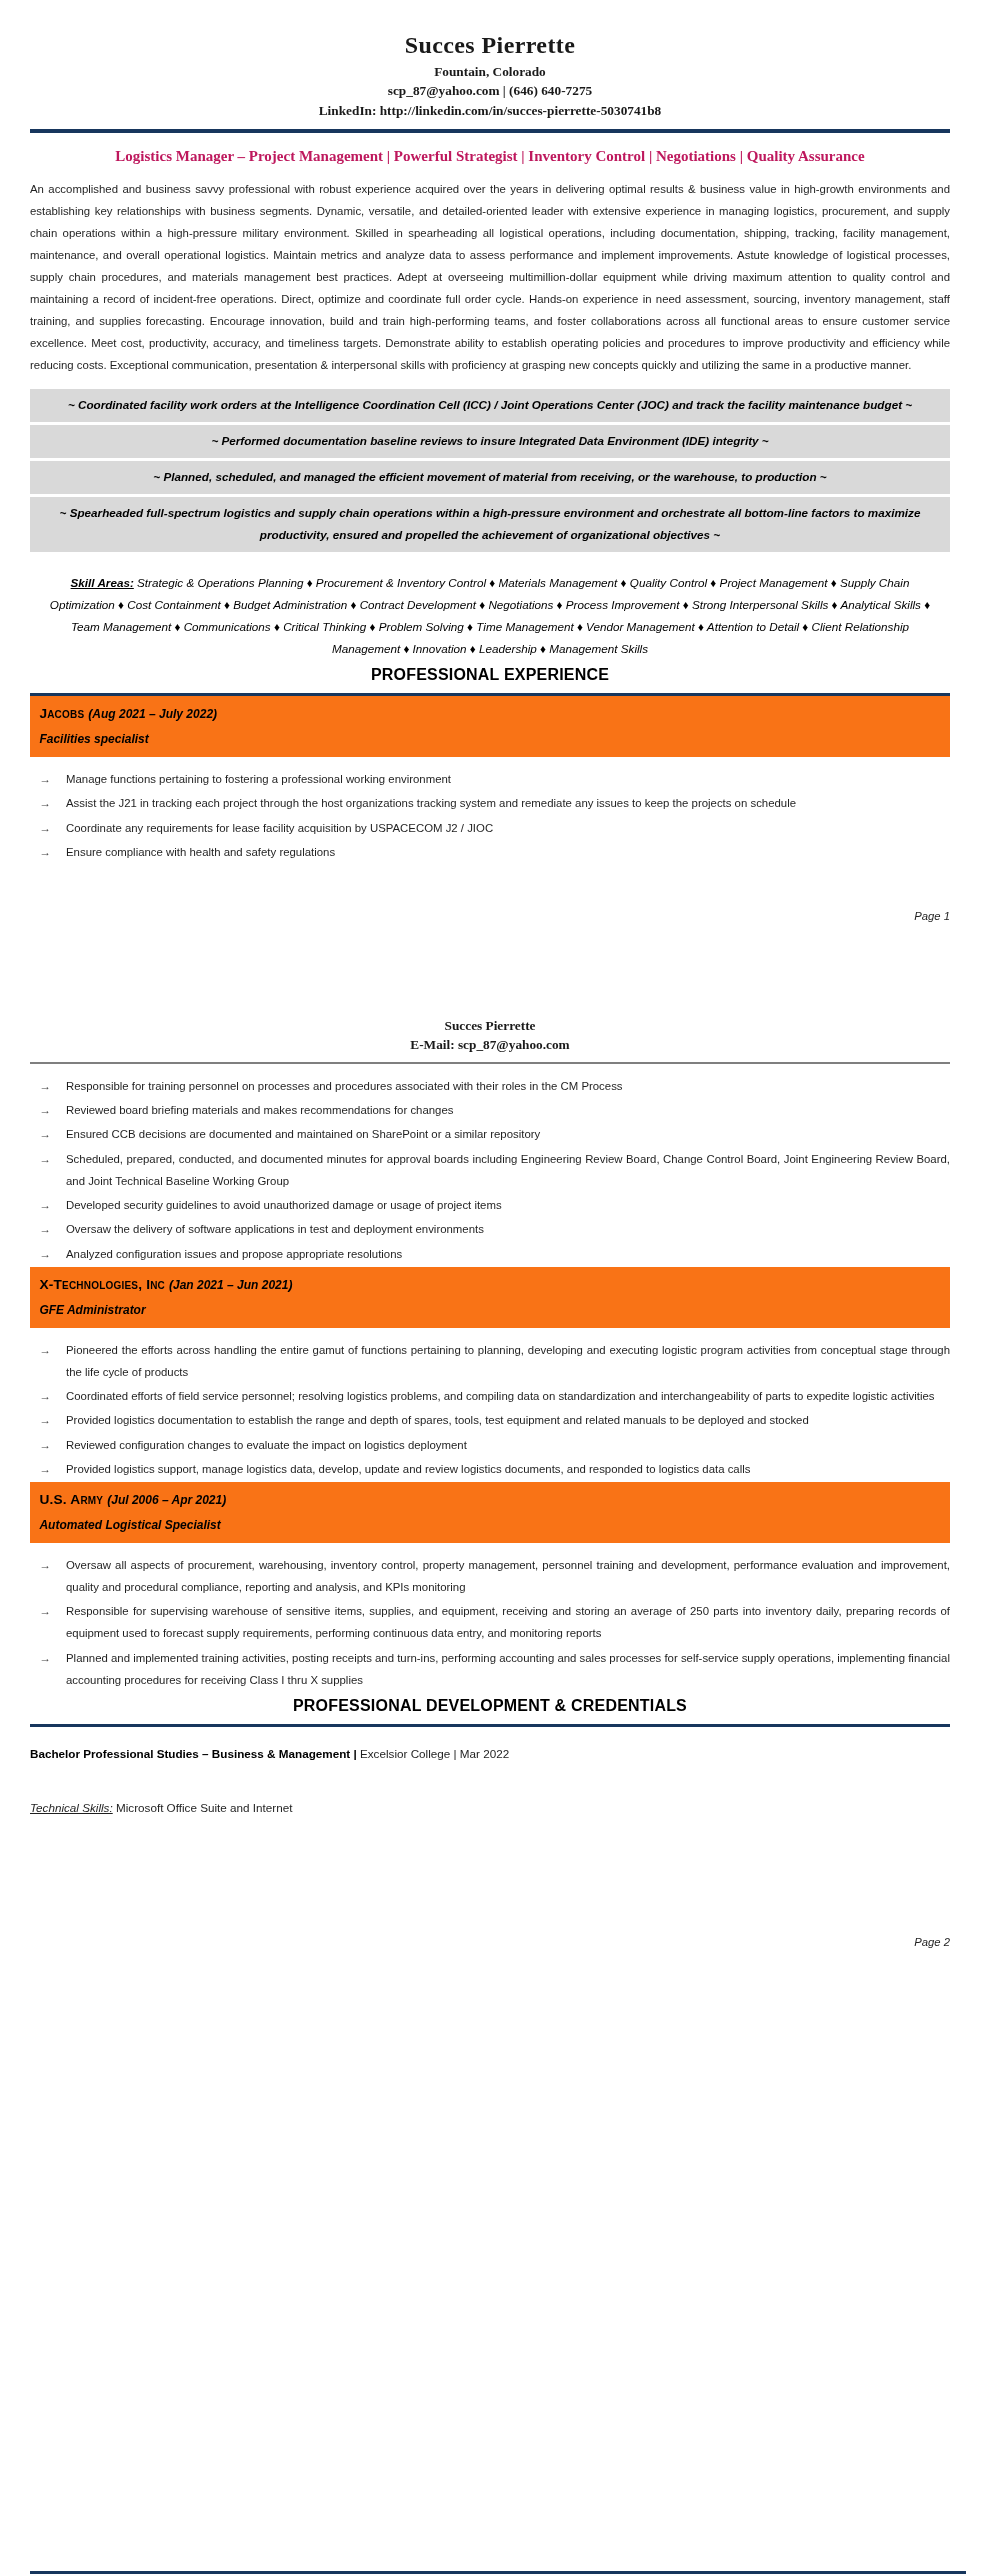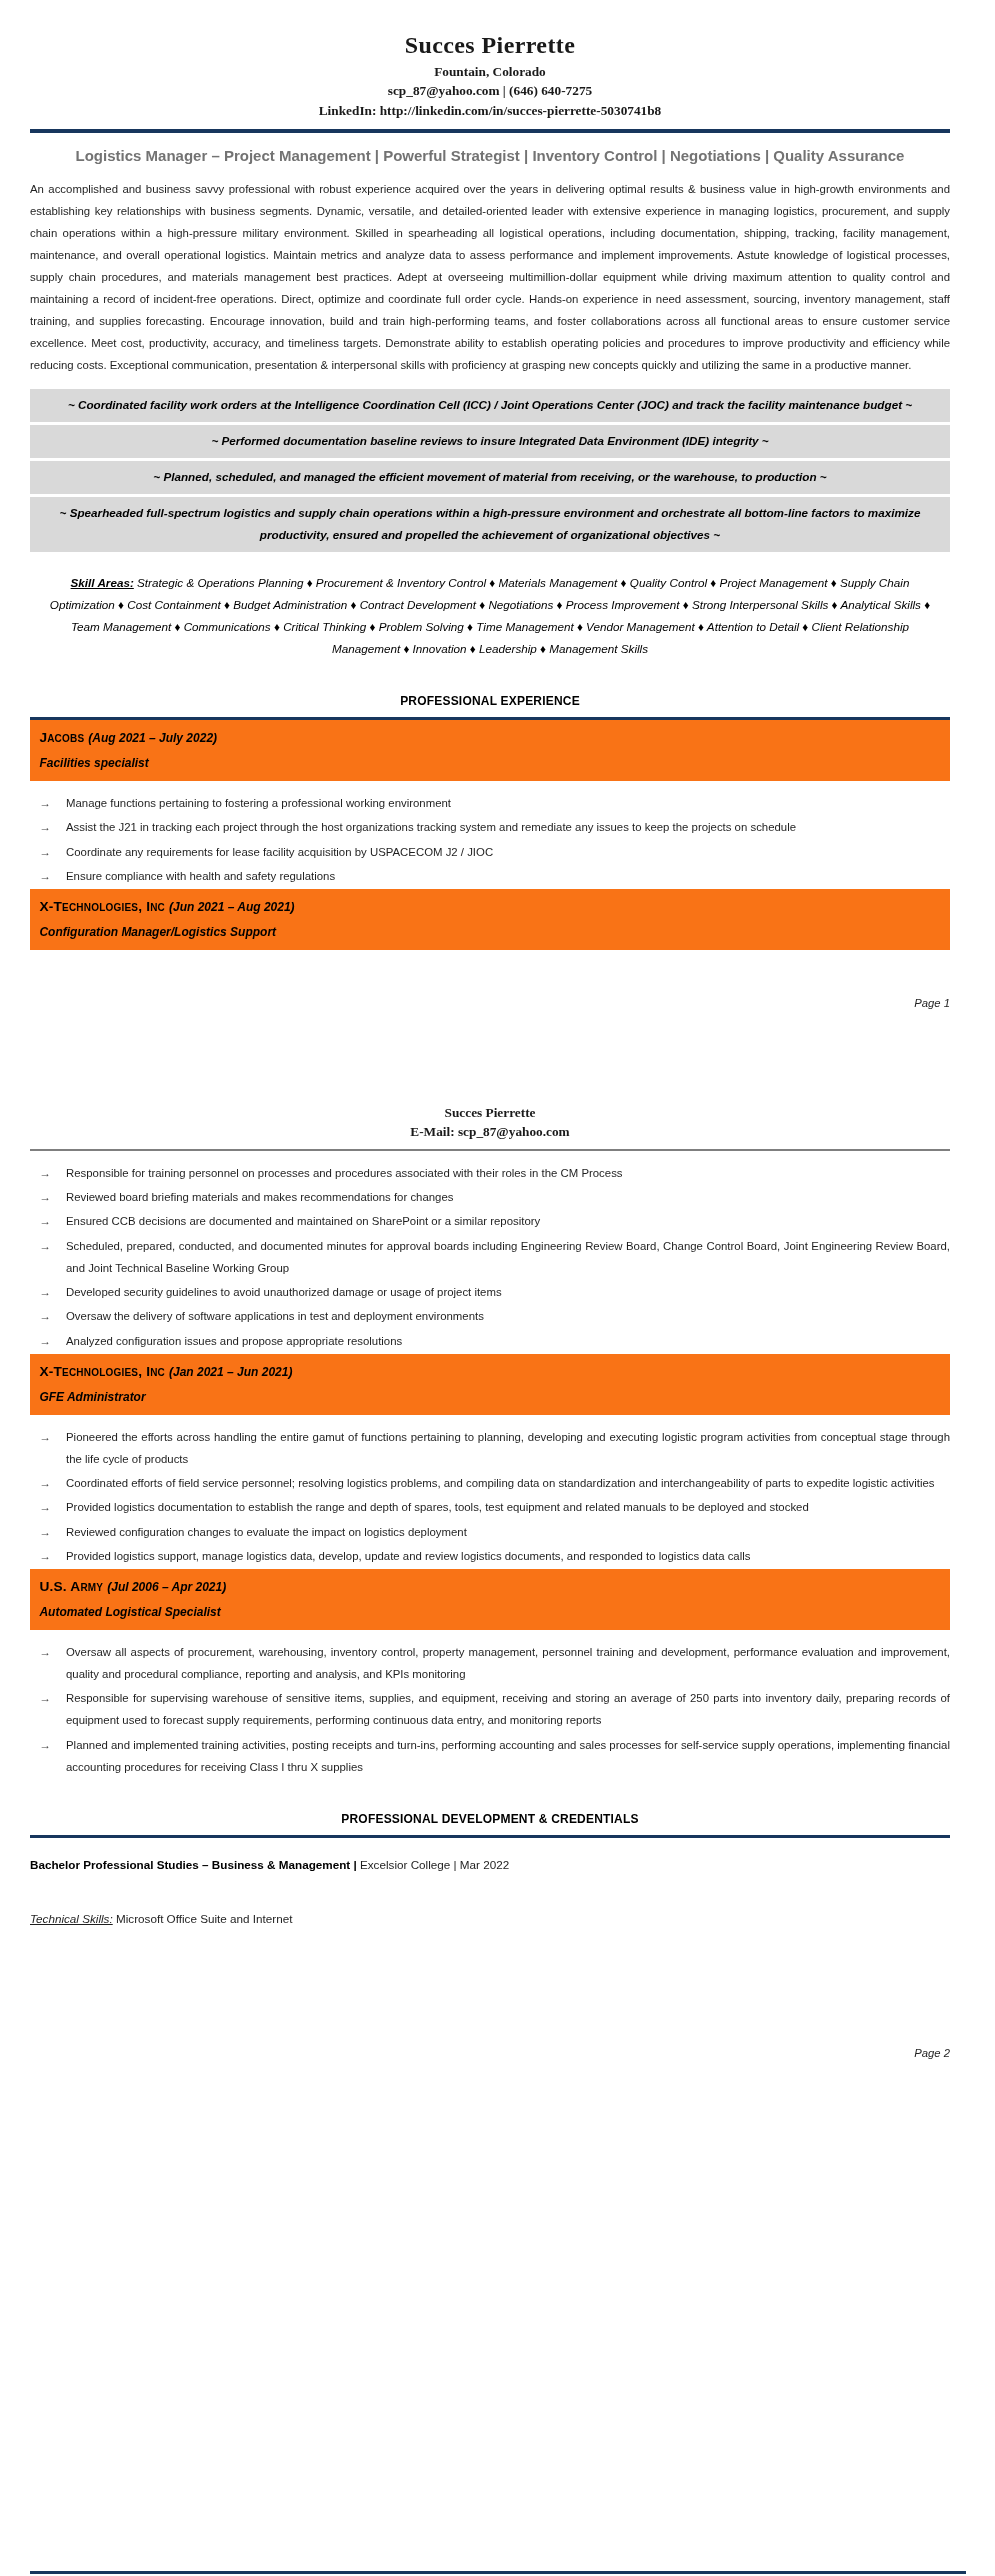--- a/index.html
+++ b/index.html
@@ -19,21 +19,21 @@
   .hdr .name  { font-size: 24px; line-height: 1.25; letter-spacing: 0.4px; }
   .hdr .loc   { font-size: 13.3px; line-height: 19px; margin-top: 1.6px; }
   .hdr .mail  { font-size: 13.3px; line-height: 20.3px; }
   .hdr .lnkd  { font-size: 13.3px; line-height: 20.3px; }
 
   .rule-navy { height: 3.9px; background: #17365d; margin-top: 7.8px; }
   .rule-gray { height: 2.3px; background: #7f7f7f; margin-top: 6.2px; }
 
   .headline {
     text-align: center; font-weight: bold; font-size: 15px;
-    line-height: 28px; margin: 9.4px 31px 7.8px 31px; color: #737373;
+    line-height: 28px; margin: 9.4px 31px 7.8px 31px; color: #be185d; font-family: Liberation Serif, serif;
   }
 
   .summary {
     font-size: 11.4px; line-height: 22px; text-align: justify;
     color: #1f1f1f; margin-top: 4.7px;
   }
 
   
   .highlights { margin-top: 12.5px; }
   .hl {
@@ -42,21 +42,21 @@
   }
 
   
   .skills {
     margin: 20.3px 9.4px 0 9.4px; text-align: center; font-style: italic;
     font-size: 11.7px; line-height: 22px; color: #000;
   }
   .skills .lbl { font-weight: bold; text-decoration: underline; }
 
   
-  .section-title { text-align: center; font-weight: bold; font-size: 12px; margin-top: 34px; letter-spacing: 0.2px; color:#000; }
+  .section-title { text-align: center; font-weight: bold; font-size: 16px; margin-top: 6px; letter-spacing: 0.2px; color:#000; }
   .section-title + .rule-navy { margin-top: 9.4px; height: 3.1px; }
 
   .job-header {
     background: #f97316; padding: 7.8px 11px 7.8px 9.4px; color: #000;
   }
   .job-header .line1 { font-size: 12px; line-height: 19px; }
   .job-header .company { font-weight: bold; font-variant: small-caps; font-size: 13.7px; letter-spacing: 0.2px; }
   .job-header .dates { font-weight: bold; font-style: italic; }
   .job-header .role { font-weight: bold; font-style: italic; font-size: 12px; line-height: 19px; margin-top: 6.2px; }
 
@@ -136,24 +136,20 @@
         </li>
         <li>
           <span class="arrow">→</span>
           <span class="txt">Coordinate any requirements for lease facility acquisition by USPACECOM J2 / JIOC</span>
         </li>
         <li>
           <span class="arrow">→</span>
           <span class="txt">Ensure compliance with health and safety regulations</span>
         </li>
       </ul>
-      <div class="job-header">
-        <div class="line1"><span class="company">X-Technologies, Inc </span><span class="dates">(Jun 2021 – Aug 2021)</span></div>
-        <div class="role">Configuration Manager/Logistics Support</div>
-      </div>
     </div>
 
   <div class="page-label p1">Page 1</div>
 
   <div class="page-gap"></div>
 
   <header class="hdr2">
     <div class="name2">Succes Pierrette</div>
     <div class="mail2">E-Mail: scp_87@yahoo.com</div>
   </header>

